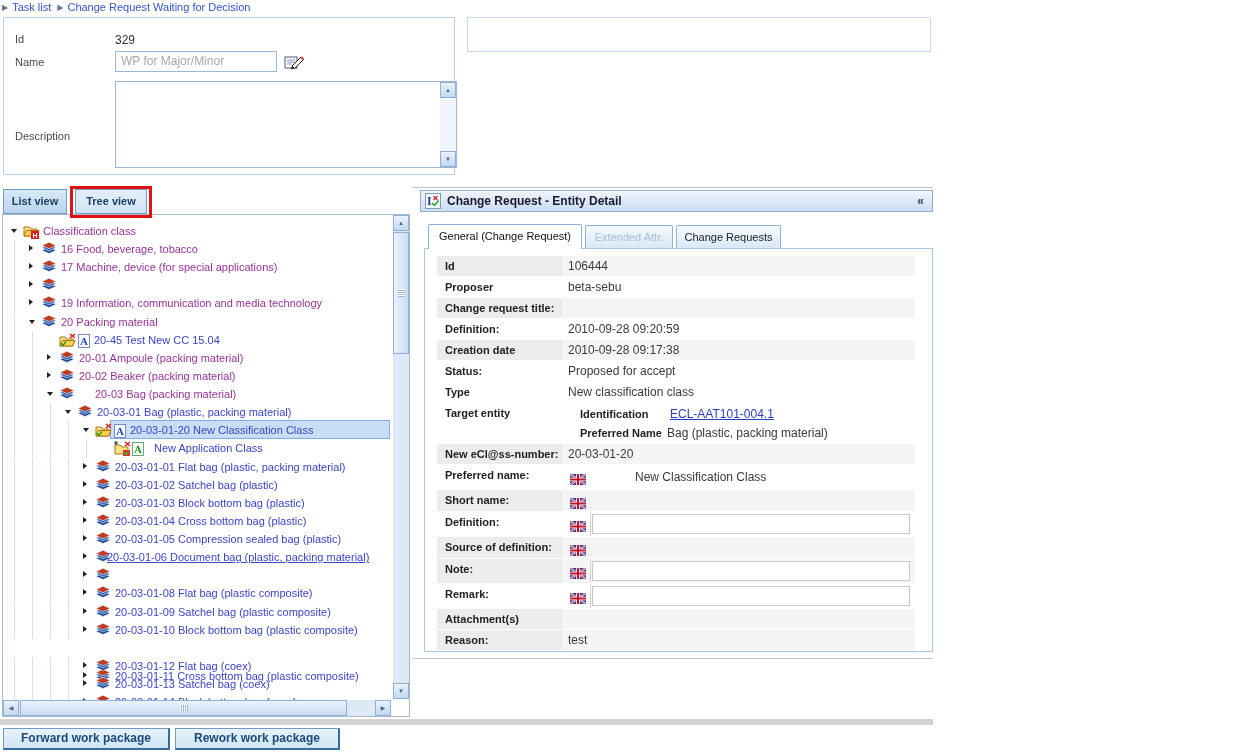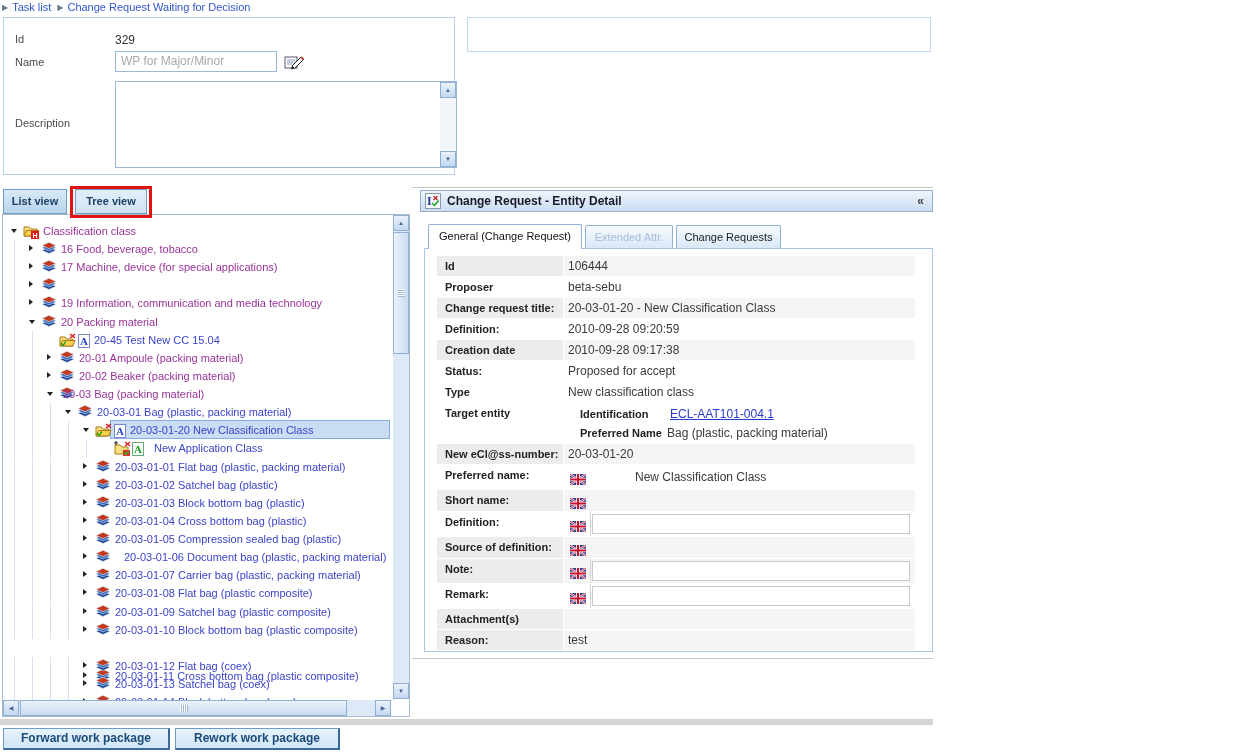--- a/index.html
+++ b/index.html
@@ -82,21 +82,21 @@
     <div id="wp-name-input">WP for Major/Minor</div>
     <span id="edit-icon"><svg width="22" height="18" viewBox="0 0 22 18">
           <rect x="1" y="4" width="12" height="11" fill="#fff" stroke="#555577"></rect>
           <line x1="3" y1="7" x2="11" y2="7" stroke="#8899bb"></line>
           <line x1="3" y1="9" x2="11" y2="9" stroke="#8899bb"></line>
           <line x1="3" y1="11" x2="8" y2="11" stroke="#8899bb"></line>
           <polygon points="8,13 17,4 19.5,6.5 10.5,15.5" fill="#fff" stroke="#222" stroke-width="1"></polygon>
           <polygon points="8,13 10.5,15.5 7,16.5" fill="#222"></polygon>
           <line x1="17" y1="4" x2="19.5" y2="6.5" stroke="#c05030" stroke-width="2"></line>
         </svg></span>
-    <span class="form-label" style="top:99px;">Description</span>
+    <span class="form-label" style="top:112px;">Description</span>
     <div id="wp-desc">
       <div class="sb-btn" style="right:0;top:0;">▲</div>
       <div class="sb-track" style="right:0;top:16px;bottom:16px;width:16px;background:#f2f6fb;"></div>
       <div class="sb-btn" style="right:0;bottom:0;">▼</div>
     </div>
   </div>
 
   <div id="tr-box" class="abs"></div>
 
   <div id="tab-list" class="view-tab" style="left:3px;width:64px;">List view</div>
@@ -203,21 +203,21 @@
         </div>
         <div class="tree-row" style="top: 170px;">
           <div class="guide" style="left: 11px;"></div>
           <div class="guide" style="left: 29px;"></div>
           <span class="exp e" style="left: 44px;"></span>
           <span class="tree-icon" style="left: 56px;"><svg width="16" height="14" viewBox="0 0 16 14">
               <polygon points="8,5 15,8.2 8,11.5 1,8.2" fill="#17418f" stroke="#e8eef8" stroke-width="0.6"></polygon>
               <polygon points="8,2.6 15,5.8 8,9 1,5.8" fill="#2e6ac0" stroke="#e8eef8" stroke-width="0.6"></polygon>
               <polygon points="8,0.3 15,3.5 8,6.7 1,3.5" fill="#c03a20" stroke="#e8eef8" stroke-width="0.6"></polygon>
             </svg></span>
-          <span class="tree-label purple" style="left: 60px;">20-03 Bag (packing material)</span>
+          <span class="tree-label purple" style="left: 92px;">20-03 Bag (packing material)</span>
         </div>
         <div class="tree-row" style="top: 188px;">
           <div class="guide" style="left: 11px;"></div>
           <div class="guide" style="left: 29px;"></div>
           <div class="guide" style="left: 47px;"></div>
           <span class="exp e" style="left: 62px;"></span>
           <span class="tree-icon" style="left: 74px;"><svg width="16" height="14" viewBox="0 0 16 14">
               <polygon points="8,5 15,8.2 8,11.5 1,8.2" fill="#17418f" stroke="#e8eef8" stroke-width="0.6"></polygon>
               <polygon points="8,2.6 15,5.8 8,9 1,5.8" fill="#2e6ac0" stroke="#e8eef8" stroke-width="0.6"></polygon>
               <polygon points="8,0.3 15,3.5 8,6.7 1,3.5" fill="#c03a20" stroke="#e8eef8" stroke-width="0.6"></polygon>
@@ -331,34 +331,33 @@
           <div class="guide" style="left: 11px;"></div>
           <div class="guide" style="left: 29px;"></div>
           <div class="guide" style="left: 47px;"></div>
           <div class="guide" style="left: 65px;"></div>
           <span class="exp c" style="left: 80px;"></span>
           <span class="tree-icon" style="left: 92px;"><svg width="16" height="14" viewBox="0 0 16 14">
               <polygon points="8,5 15,8.2 8,11.5 1,8.2" fill="#17418f" stroke="#e8eef8" stroke-width="0.6"></polygon>
               <polygon points="8,2.6 15,5.8 8,9 1,5.8" fill="#2e6ac0" stroke="#e8eef8" stroke-width="0.6"></polygon>
               <polygon points="8,0.3 15,3.5 8,6.7 1,3.5" fill="#c03a20" stroke="#e8eef8" stroke-width="0.6"></polygon>
             </svg></span>
-          <span class="tree-label blue" style="left: 121px;">20-03-01-06 Document bag (plastic, packing material)</span>
+          <span class="tree-label blue" style="left: 104px; text-decoration: underline;">20-03-01-06 Document bag (plastic, packing material)</span>
         </div>
         <div class="tree-row" style="top: 351px;">
           <div class="guide" style="left: 11px;"></div>
           <div class="guide" style="left: 29px;"></div>
           <div class="guide" style="left: 47px;"></div>
           <div class="guide" style="left: 65px;"></div>
           <span class="exp c" style="left: 80px;"></span>
           <span class="tree-icon" style="left: 92px;"><svg width="16" height="14" viewBox="0 0 16 14">
               <polygon points="8,5 15,8.2 8,11.5 1,8.2" fill="#17418f" stroke="#e8eef8" stroke-width="0.6"></polygon>
               <polygon points="8,2.6 15,5.8 8,9 1,5.8" fill="#2e6ac0" stroke="#e8eef8" stroke-width="0.6"></polygon>
               <polygon points="8,0.3 15,3.5 8,6.7 1,3.5" fill="#c03a20" stroke="#e8eef8" stroke-width="0.6"></polygon>
             </svg></span>
-          <span class="tree-label blue" style="left: 112px;">20-03-01-07 Carrier bag (plastic, packing material)</span>
         </div>
         <div class="tree-row" style="top: 369px;">
           <div class="guide" style="left: 11px;"></div>
           <div class="guide" style="left: 29px;"></div>
           <div class="guide" style="left: 47px;"></div>
           <div class="guide" style="left: 65px;"></div>
           <span class="exp c" style="left: 80px;"></span>
           <span class="tree-icon" style="left: 92px;"><svg width="16" height="14" viewBox="0 0 16 14">
               <polygon points="8,5 15,8.2 8,11.5 1,8.2" fill="#17418f" stroke="#e8eef8" stroke-width="0.6"></polygon>
               <polygon points="8,2.6 15,5.8 8,9 1,5.8" fill="#2e6ac0" stroke="#e8eef8" stroke-width="0.6"></polygon>
@@ -485,21 +484,20 @@
         <div class="lbl">Id</div>
         <div class="dval">106444</div>
       </div>
       <div class="drow" style="top: 28px; height: 20px;">
         <div class="lbl">Proposer</div>
         <div class="dval">beta-sebu</div>
       </div>
       <div class="drow shaded" style="top: 49px; height: 20px;">
         <div class="val-bg"></div>
         <div class="lbl">Change request title:</div>
-        <div class="dval">20-03-01-20 - New Classification Class</div>
       </div>
       <div class="drow" style="top: 70px; height: 20px;">
         <div class="lbl">Definition:</div>
         <div class="dval">2010-09-28 09:20:59</div>
       </div>
       <div class="drow shaded" style="top: 91px; height: 20px;">
         <div class="val-bg"></div>
         <div class="lbl">Creation date</div>
         <div class="dval">2010-09-28 09:17:38</div>
       </div>

